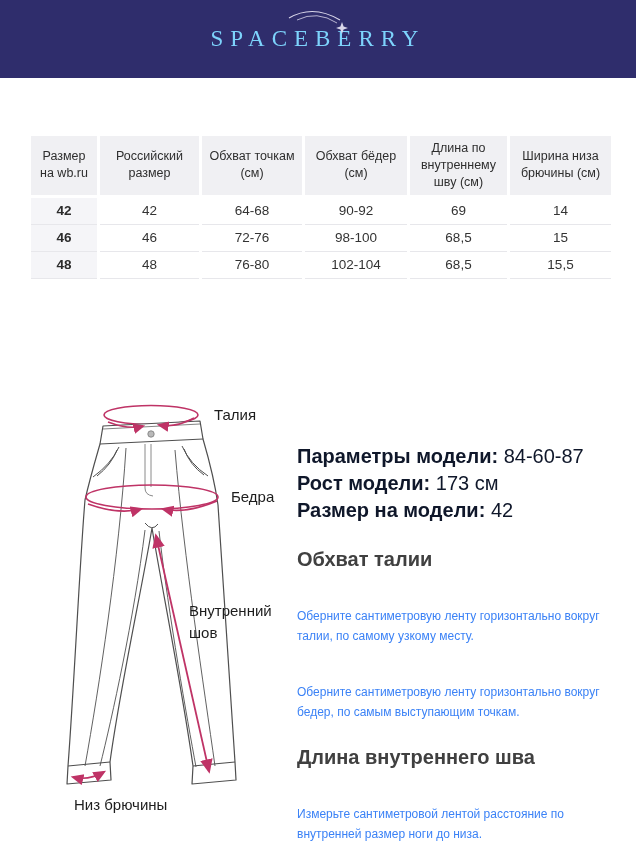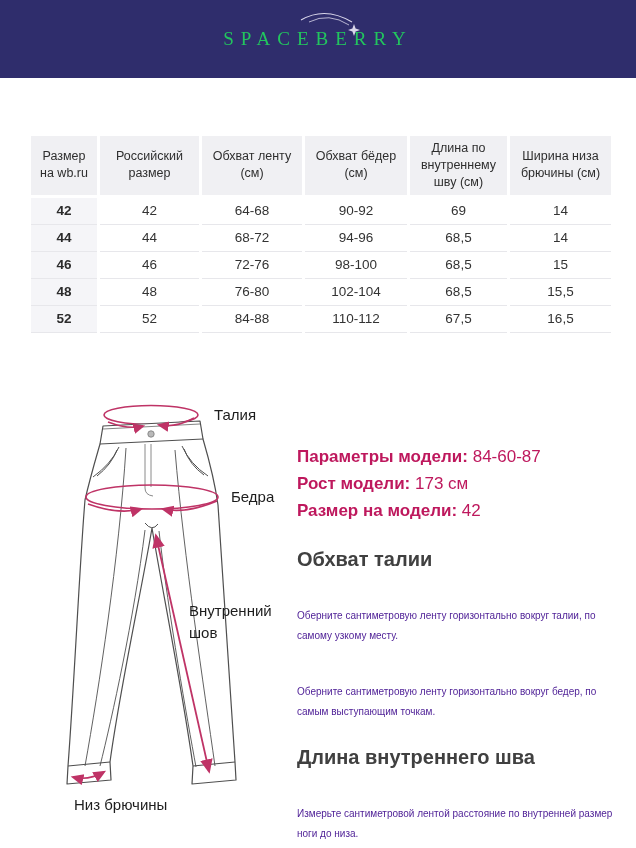--- a/index.html
+++ b/index.html
@@ -4,49 +4,49 @@
 <style>
   * { margin:0; padding:0; box-sizing:border-box; }
   html,body { width:636px; height:848px; background:#ffffff;
     font-family:"Liberation Sans", sans-serif; }
   .page { position:relative; width:636px; height:848px; overflow:hidden; background:#fff; }
 
   
   .brand-bar { position:absolute; left:0; top:0; width:636px; height:78px;
     background:#2f2d6c; display:flex; align-items:center; justify-content:center; }
   .logo-wrap { position:relative; }
-  .logo-text { font-family:"Liberation Serif", serif; font-size:19px; letter-spacing:7px;
-    color:#22c55e; font-weight:400; }
+  .logo-text { font-family:"Liberation Serif", serif; font-size:23px; letter-spacing:7px;
+    color:#7dd3fc; font-weight:400; }
   .comet { position:absolute; left:74px; top:-22px; width:70px; height:34px; }
 
   
   .size-table-wrap { position:absolute; left:28px; top:136px; width:580px; }
   table.size-table { width:580px; border-collapse:separate; border-spacing:3px 0; table-layout:fixed; }
   table.size-table th { background:#f0f0f3; font-size:12.5px; font-weight:400; color:#2e2e2e;
     text-align:center; vertical-align:middle; height:51px; line-height:1.35; padding:4px 4px;
     border-bottom:3px solid #ffffff; }
   table.size-table td { font-size:13.5px; color:#333333; text-align:center; vertical-align:middle;
     height:27px; border-bottom:1px solid #e7e7eb; background:#ffffff; }
   table.size-table td.size-col { background:#f5f5f8; font-weight:700; color:#2b2b2b; }
   col.c1{width:66px} col.c2{width:99px} col.c3{width:100px}
   col.c4{width:102px} col.c5{width:97px} col.c6{width:101px}
 
   
   .diagram { position:absolute; left:24px; top:388px; width:270px; height:450px; }
   .diagram svg text { font-family:"Liberation Sans", sans-serif; font-size:15px; fill:#1d1d1d; }
 
   
   .info-col { position:absolute; left:297px; top:443px; width:318px; }
-  .model-line { font-size:17px; line-height:27px; color:#be185d; }
+  .model-line { font-size:20px; line-height:27px; color:#0f172a; }
   .model-line .lbl { font-weight:700; }
   .model-line .val { font-weight:400; }
   .guide-section { margin-top:24px; }
   .guide-section:first-of-type { margin-top:32px; }
   .guide-title { font-size:20px; font-weight:700; color:#404040; line-height:22px; margin-bottom:7px; }
-  .guide-text { font-size:10px; line-height:20px; color:#4c1d95;margin-top:36px; }
+  .guide-text { font-size:12px; line-height:20px; color:#3b82f6;margin-top:36px; }
 </style>
 </head>
 <body>
 
 <div class="page">
 
   <div class="brand-bar">
     <div class="logo-wrap">
       <svg class="comet" viewBox="0 0 70 34">
         <path d="M4,14 Q28,0 55,16" fill="none" stroke="#d9d6ea" stroke-width="1.1"></path>
@@ -64,66 +64,50 @@
           <col class="c2">
           <col class="c3">
           <col class="c4">
           <col class="c5">
           <col class="c6">
       </colgroup>
       <thead>
         <tr>
           <th>Размер на wb.ru</th>
           <th>Российский размер</th>
-          <th>Обхват ленту (см)</th>
+          <th>Обхват точкам (см)</th>
           <th>Обхват бёдер (см)</th>
           <th>Длина по внутреннему шву (см)</th>
           <th>Ширина низа брючины (см)</th>
         </tr>
       </thead>
       <tbody>
         <tr>
           <td class="size-col">42</td>
           <td>42</td>
           <td>64-68</td>
           <td>90-92</td>
           <td>69</td>
-          <td>14</td>
-        </tr>
-        <tr>
-          <td class="size-col">44</td>
-          <td>44</td>
-          <td>68-72</td>
-          <td>94-96</td>
-          <td>68,5</td>
           <td>14</td>
         </tr>
         <tr>
           <td class="size-col">46</td>
           <td>46</td>
           <td>72-76</td>
           <td>98-100</td>
           <td>68,5</td>
           <td>15</td>
         </tr>
         <tr>
           <td class="size-col">48</td>
           <td>48</td>
           <td>76-80</td>
           <td>102-104</td>
           <td>68,5</td>
           <td>15,5</td>
-        </tr>
-        <tr>
-          <td class="size-col">52</td>
-          <td>52</td>
-          <td>84-88</td>
-          <td>110-112</td>
-          <td>67,5</td>
-          <td>16,5</td>
         </tr>
       </tbody>
     </table>
   </div>
 
   <div class="diagram">
     <svg viewBox="0 0 270 450" width="270" height="450">
       <defs>
         <marker id="arr" orient="auto" markerWidth="9" markerHeight="8" refX="6.5" refY="3.5">
           <path d="M0,0 L8,3.5 L0,7 Z" fill="#bf3366"></path>

